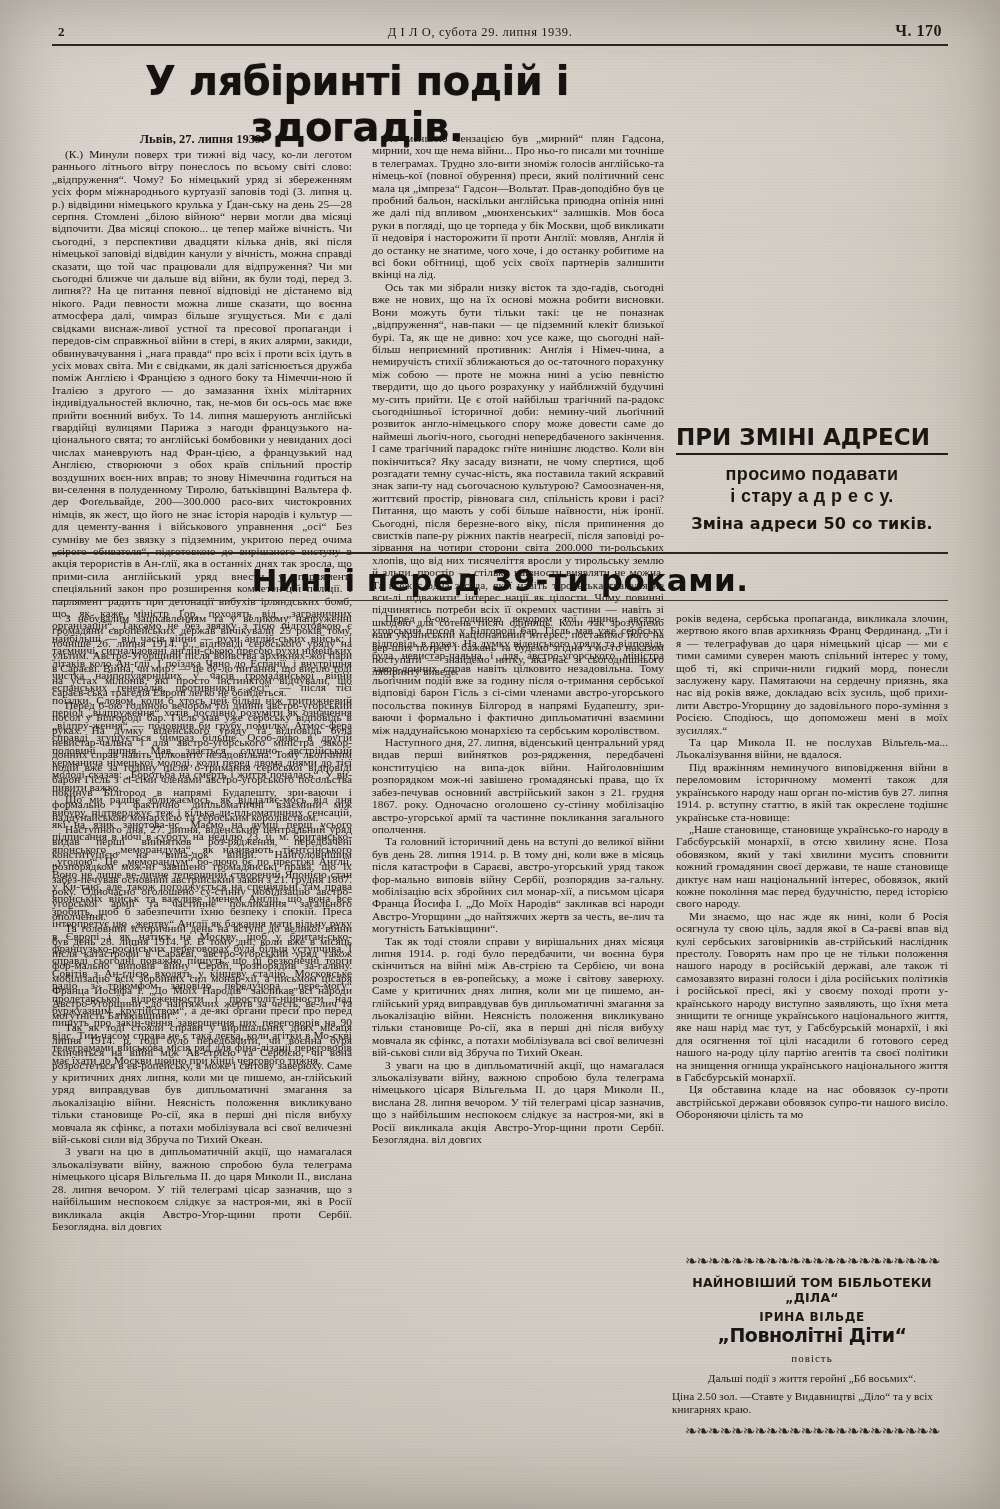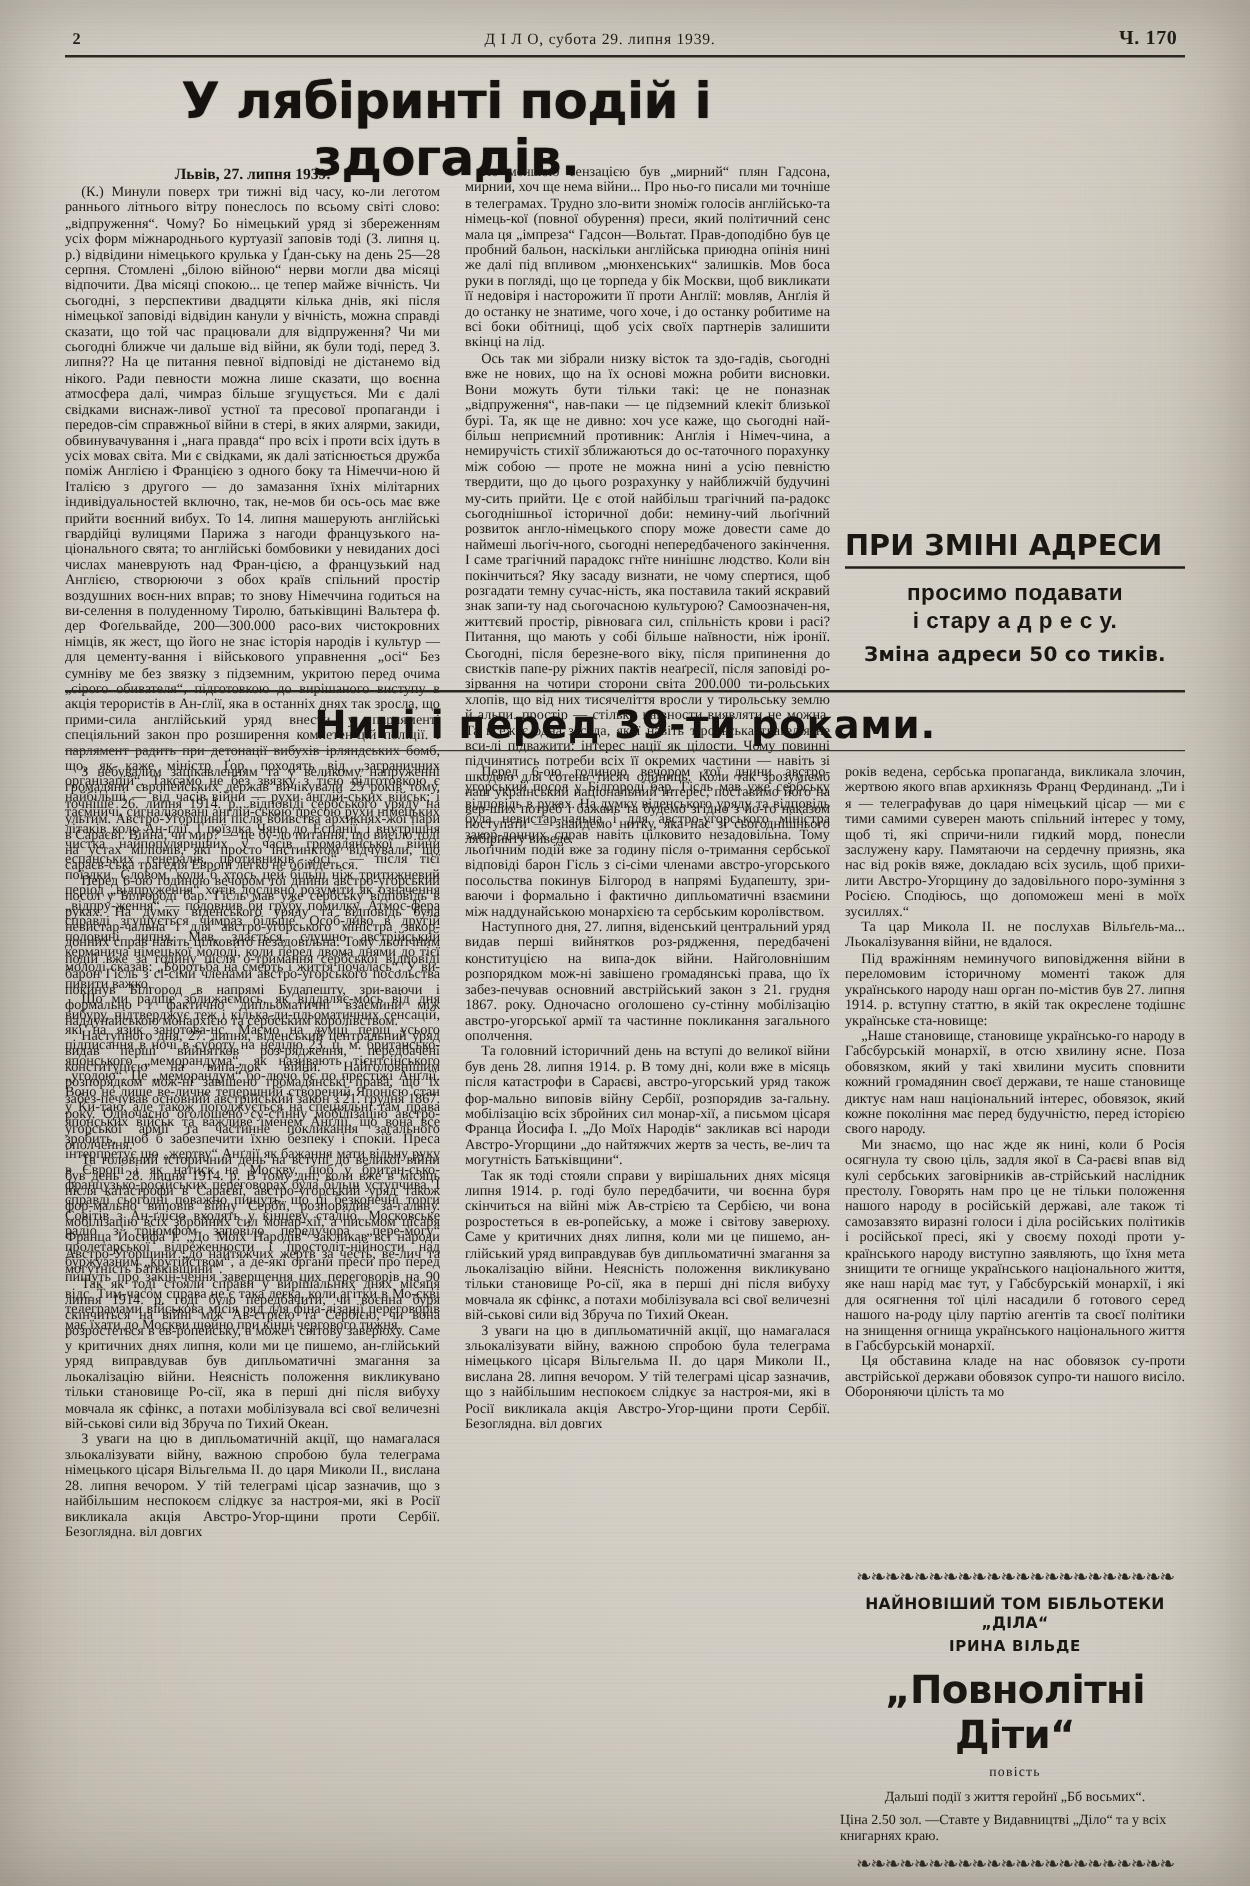--- a/index.html
+++ b/index.html
@@ -188,22 +188,21 @@
   .ad-l2 {
     font-family: "DejaVu Sans", sans-serif;
     font-weight: bold;
     font-size: 12px;
     margin-top: 5px;
     letter-spacing: .6px;
   }
   .ad-title {
     font-family: "DejaVu Sans", sans-serif;
     font-weight: bold;
-    font-size: 31px;
-    margin-top: 10px;
+    font-size: 19px;
     letter-spacing: -0.5px;
   }
   .ad-sub {
     font-size: 11px;
     margin-top: 6px;
     letter-spacing: 1px;
   }
   .ad-note {
     font-size: 11.2px;
     margin-top: 8px;

